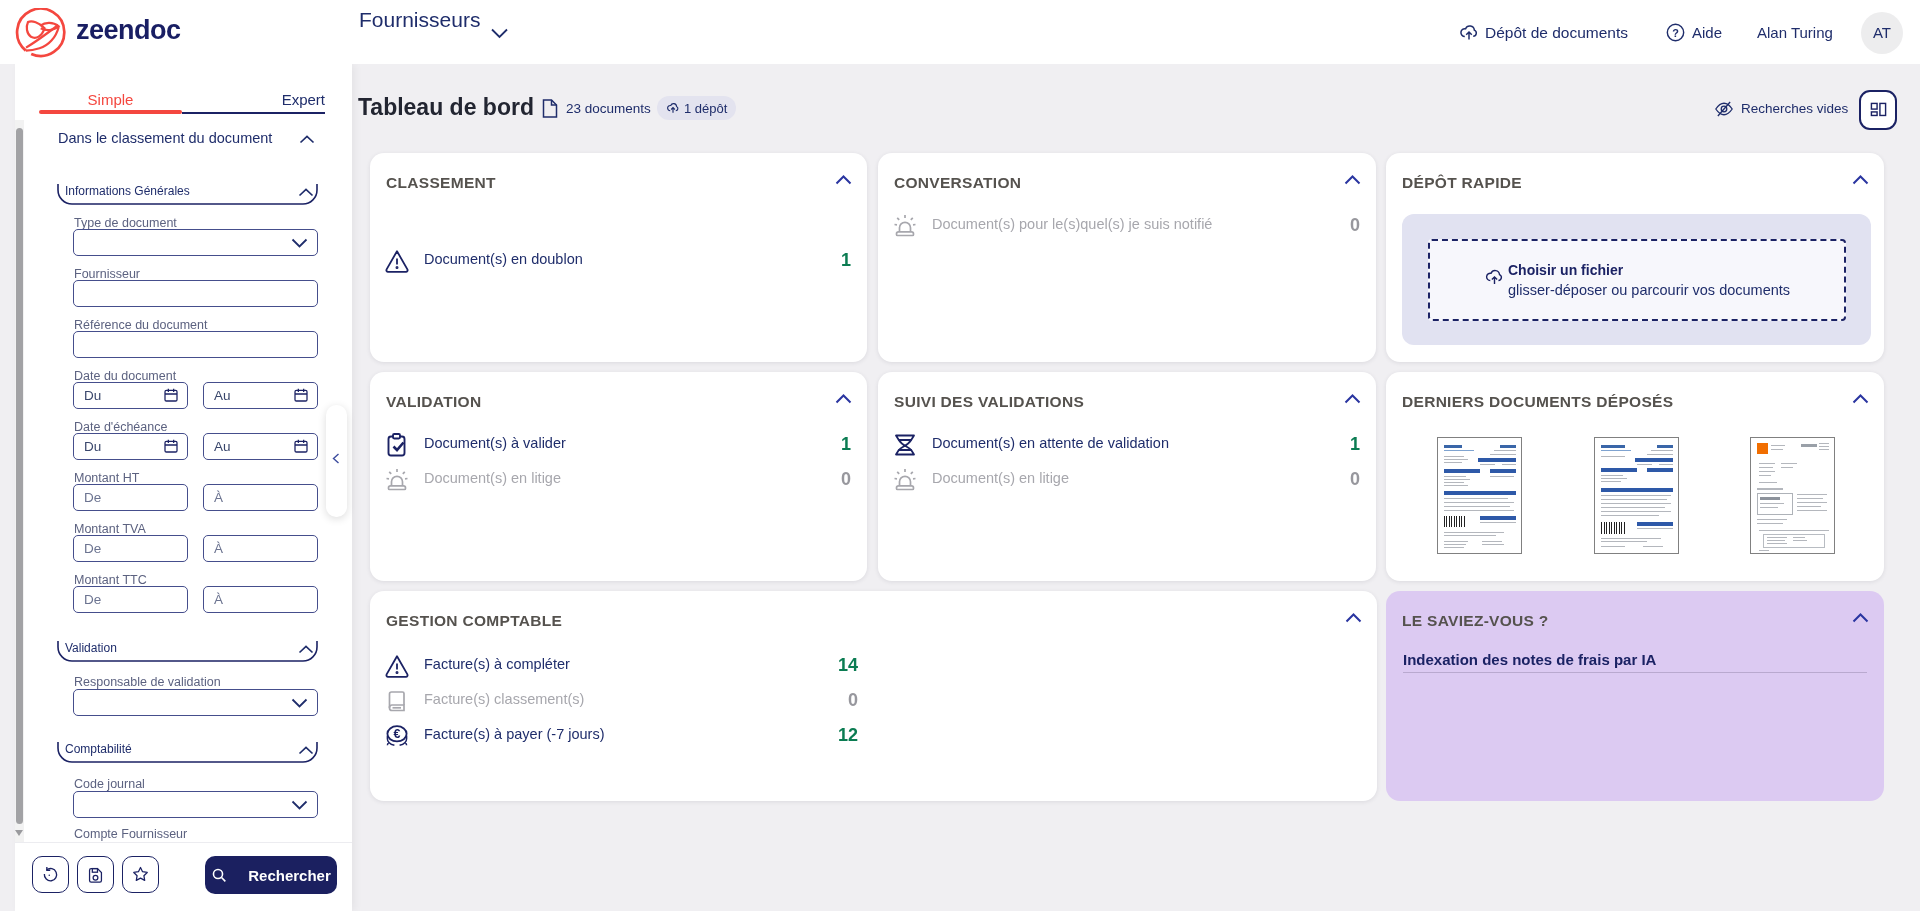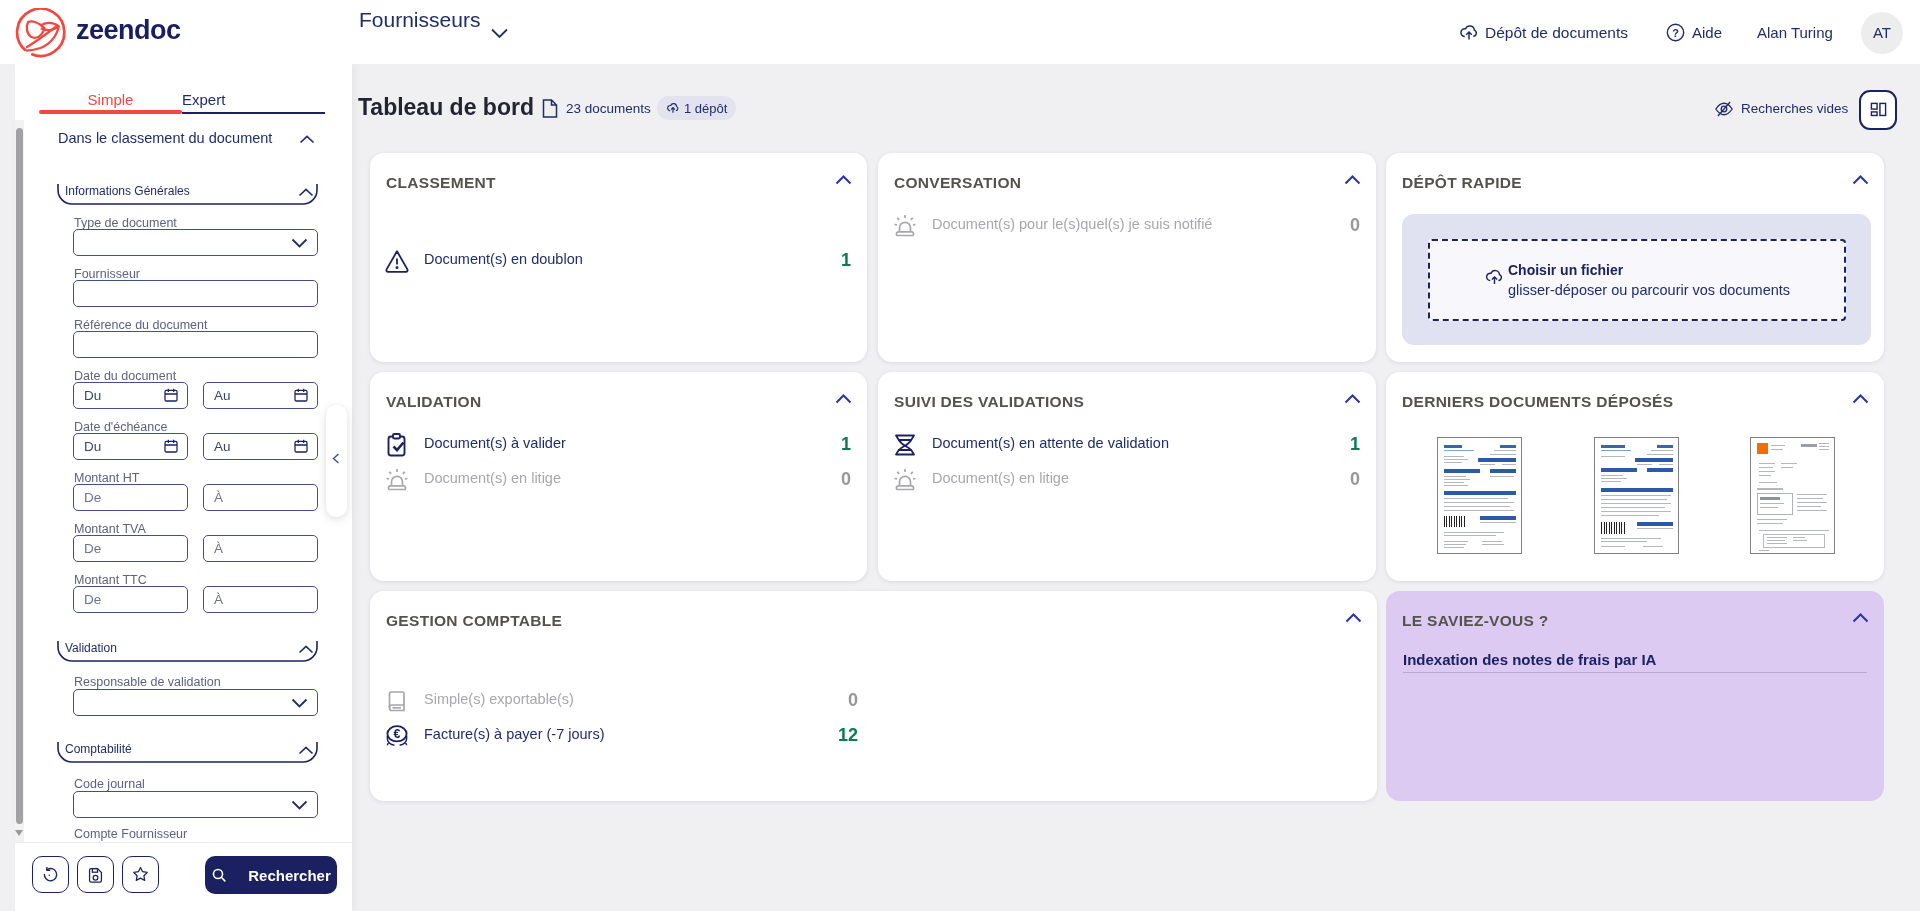--- a/index.html
+++ b/index.html
@@ -61,21 +61,21 @@
   <div class="abs" style="left:1861px;top:12px;width:42px;height:42px;border-radius:50%;background:#ededee;text-align:center;line-height:42px;font-size:15px;color:#1f2d6b">AT</div>
 </div>
 
 <div id="sidebar">
 
   <div class="abs" style="left:0;top:56px;width:9px;height:723px;background:#f2f2f2"></div>
   <div class="abs" style="left:1px;top:64px;width:7px;height:696px;background:#a2a2a5;border-radius:4px"></div>
   <div class="abs" style="left:0;top:766px;width:0;height:0;border-left:4.5px solid transparent;border-right:4.5px solid transparent;border-top:6px solid #9a9a9e"></div>
 
   <div class="abs" style="left:24px;top:27px;width:143px;text-align:center;font-size:15px;color:#f4473f">Simple</div>
-  <div class="abs" style="left:167px;top:27px;width:143px;text-align:left;font-size:15px;color:#1f2d6b">Expert</div>
+  <div class="abs" style="left:167px;top:27px;width:143px;text-align:right;font-size:15px;color:#1f2d6b">Expert</div>
   <div class="abs" style="left:24px;top:46px;width:143px;height:4px;background:#f4473f;border-radius:2px"></div>
   <div class="abs" style="left:167px;top:48px;width:143px;height:2px;background:#1b2264"></div>
 
   <div class="abs" style="left:43px;top:66px;font-size:14.5px;color:#1f2d6b">Dans le classement du document</div>
   <svg class="abs" style="left:284px;top:71px" width="16" height="9" viewBox="0 0 16 9" fill="none">
       <path d="M1.5 7.5 L8 1.5 L14.5 7.5" stroke="#1f2d6b" stroke-width="1.7"></path>
     </svg>
 
   <div class="abs sechead" style="top:120px">Informations Générales</div>
   <svg class="abs" style="left:42px;top:120px" width="261" height="24" viewBox="0 0 261 24" fill="none">
@@ -428,27 +428,36 @@
     <div class="gl" style="left:16px;top:105px;width:20px;height:1px"></div>
     <div class="gl" style="left:8px;top:112px;width:10px;height:1px"></div>
   </div>
 </div>
 
 <div class="card" style="left:370px;top:591px;width:1007px;height:210px">
   <div class="ctitle">GESTION COMPTABLE</div>
   <svg class="cchev" width="17" height="10" viewBox="0 0 17 10" fill="none">
       <path d="M1.5 8.5 L8.5 1.5 L15.5 8.5" stroke="#2a35a0" stroke-width="2"></path>
     </svg>
+  <div class="crow" style="top:58px;right:519px">
+    <svg class="ic" viewBox="0 0 26 26" fill="none" stroke="#1b2264" stroke-width="1.8">
+        <path d="M13 3.2 L23.4 21.4 a1.6 1.6 0 0 1-1.4 2.4 H4 a1.6 1.6 0 0 1-1.4-2.4 Z" stroke-linejoin="round"></path>
+        <path d="M13 10.5 v6"></path>
+        <circle cx="13" cy="19.6" r="0.6" fill="#1b2264"></circle>
+      </svg>
+    <div class="tx">Facture(s) à compléter</div>
+    <div class="num green">14</div>
+  </div>
   <div class="crow gray" style="top:93px;right:519px">
     <svg class="ic" viewBox="0 0 26 26" fill="none" stroke="#a7a7ad" stroke-width="1.7">
         <path d="M5.5 20 V6 a2 2 0 0 1 2-2 h11 a1.5 1.5 0 0 1 1.5 1.5 V17"></path>
         <path d="M5.5 20 a2.5 2.5 0 0 0 2.5 2.5 H20 V17 H8 a2.5 2.5 0 0 0-2.5 3 Z"></path>
         <path d="M8.5 19.8 H17"></path>
       </svg>
-    <div class="tx">Simple(s) exportable(s)</div>
+    <div class="tx">Facture(s) classement(s)</div>
     <div class="num">0</div>
   </div>
   <div class="crow" style="top:128px;right:519px">
     <svg class="ic" viewBox="0 0 26 26" fill="none" stroke="#1b2264" stroke-width="1.8">
         <ellipse cx="13" cy="10.8" rx="9.6" ry="7.6"></ellipse>
         <path d="M3.4 12.5 v3.2 c0 3.1 2.9 5.6 7 6.6 M22.6 12.5 v3.2 c0 3.1-2.9 5.6-7 6.6 M5 19.5 c-1 .8-1.6 1.8-1.6 2.8 M21 19.5 c1 .8 1.6 1.8 1.6 2.8" stroke-width="1.5"></path>
         <text x="13" y="15.2" text-anchor="middle" font-size="12.5" font-weight="bold" fill="#1b2264" stroke="none" font-family="Liberation Sans,sans-serif">€</text>
       </svg>
     <div class="tx">Facture(s) à payer (-7 jours)</div>
     <div class="num green">12</div>

